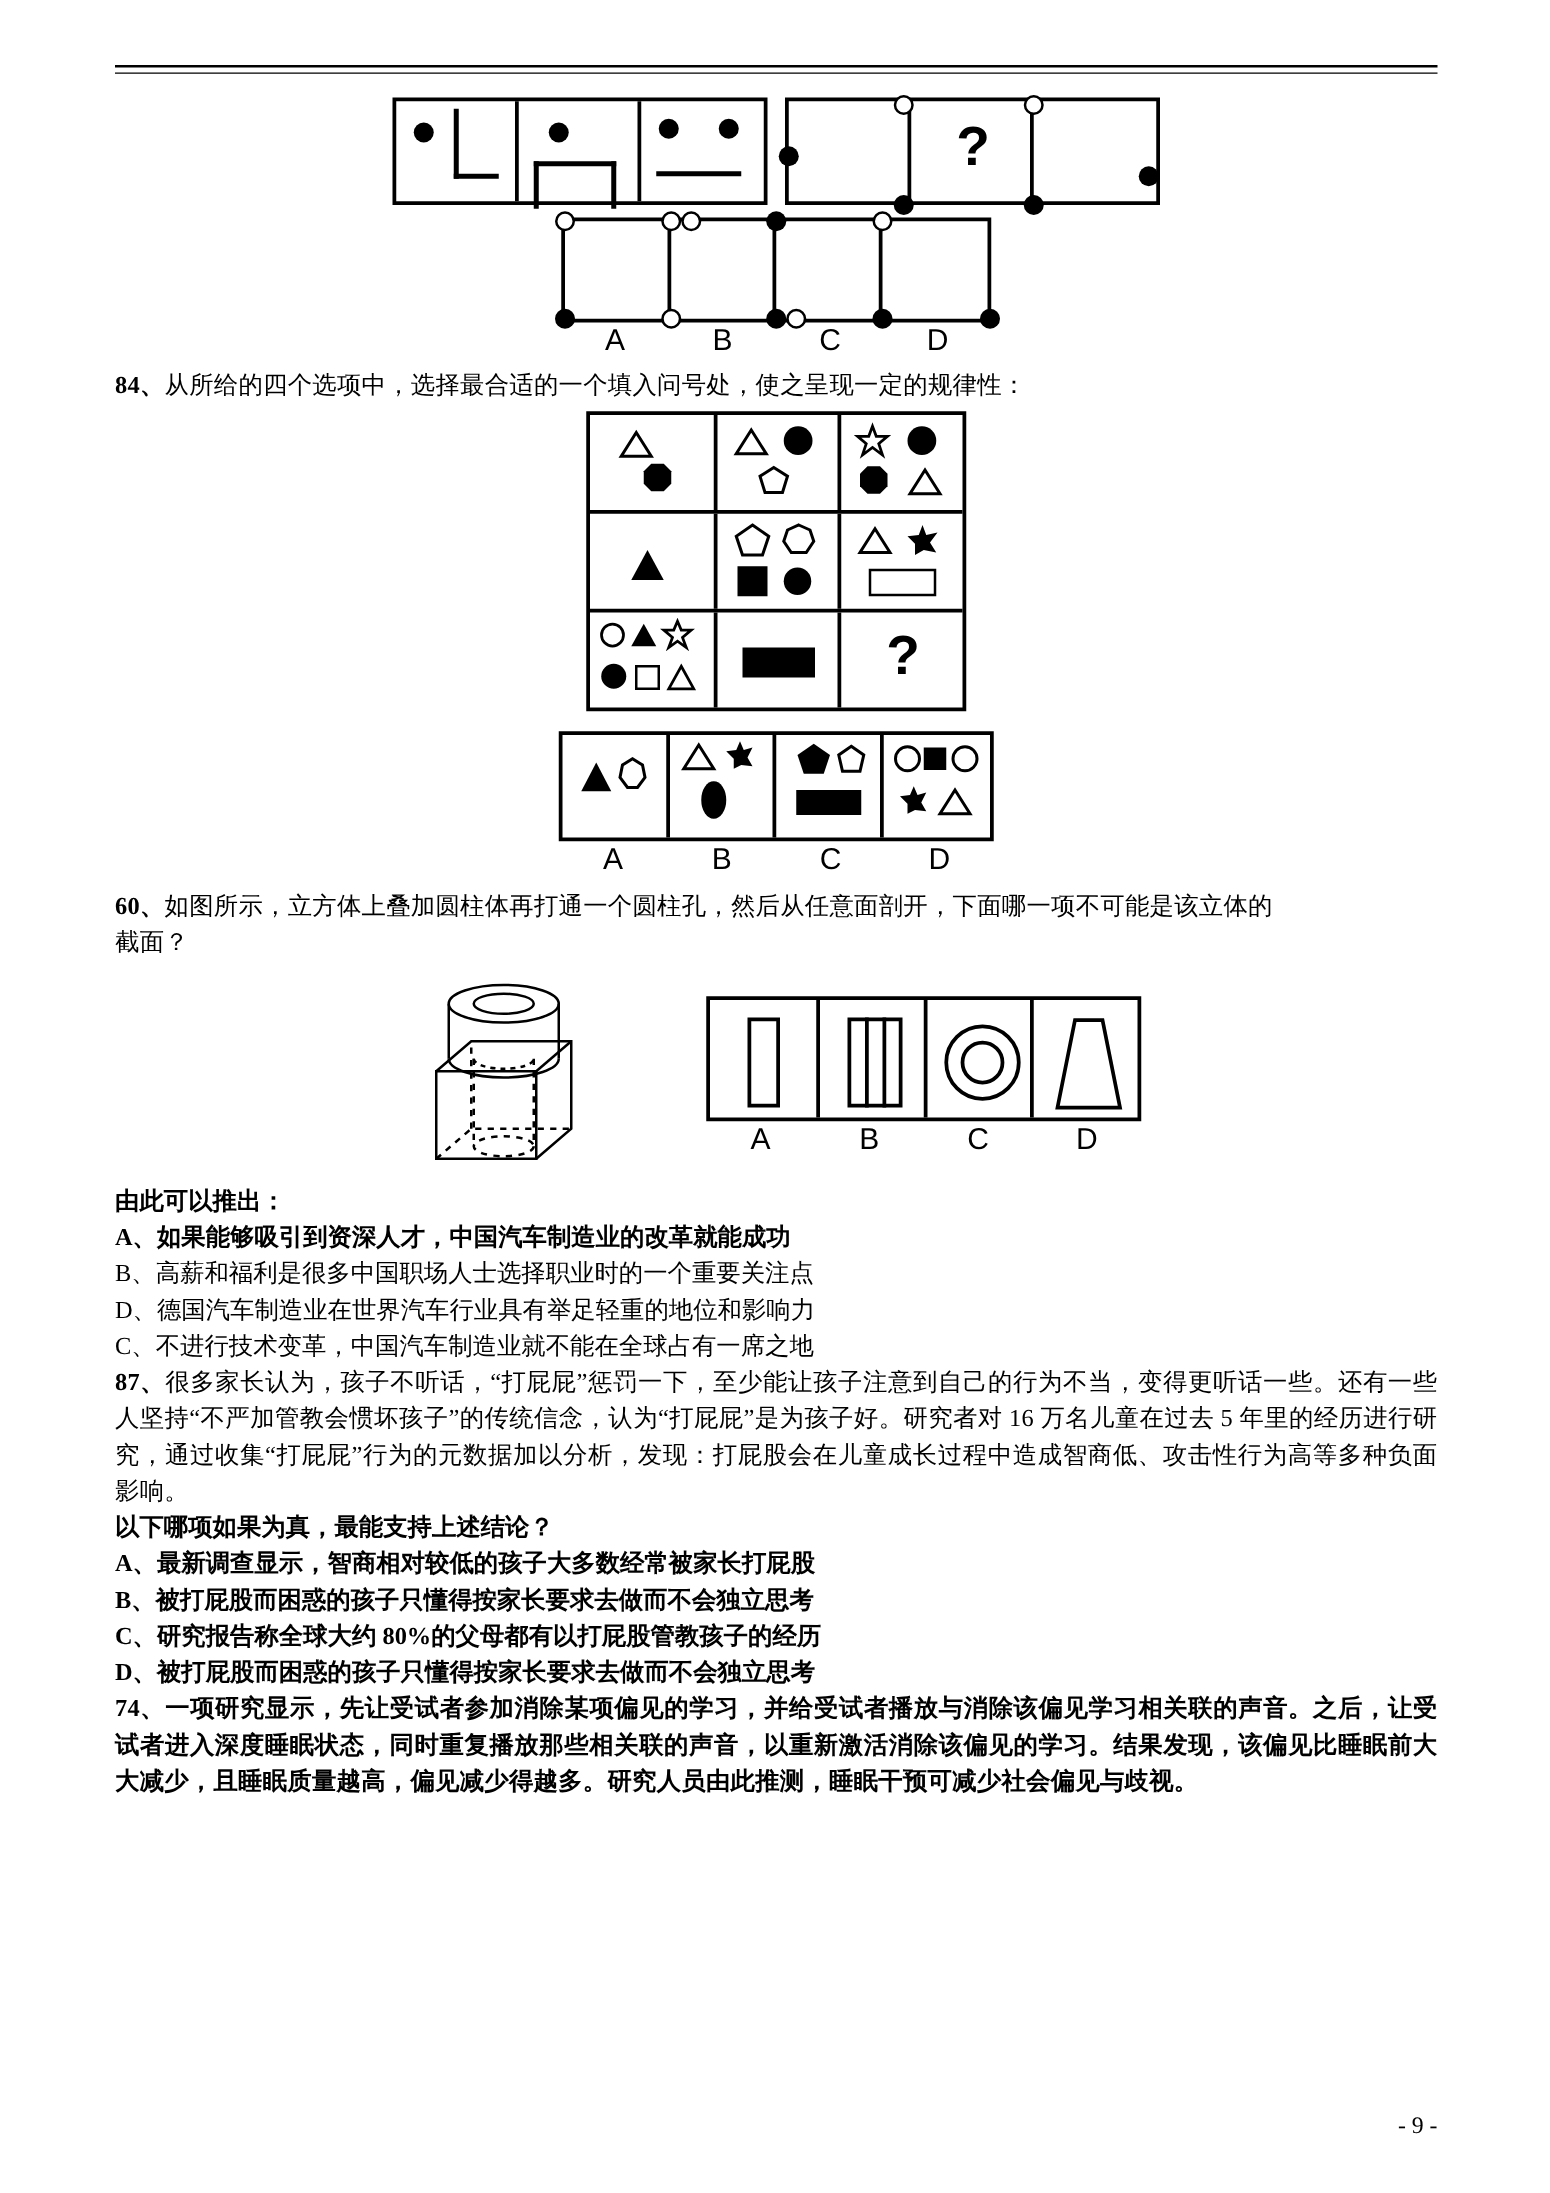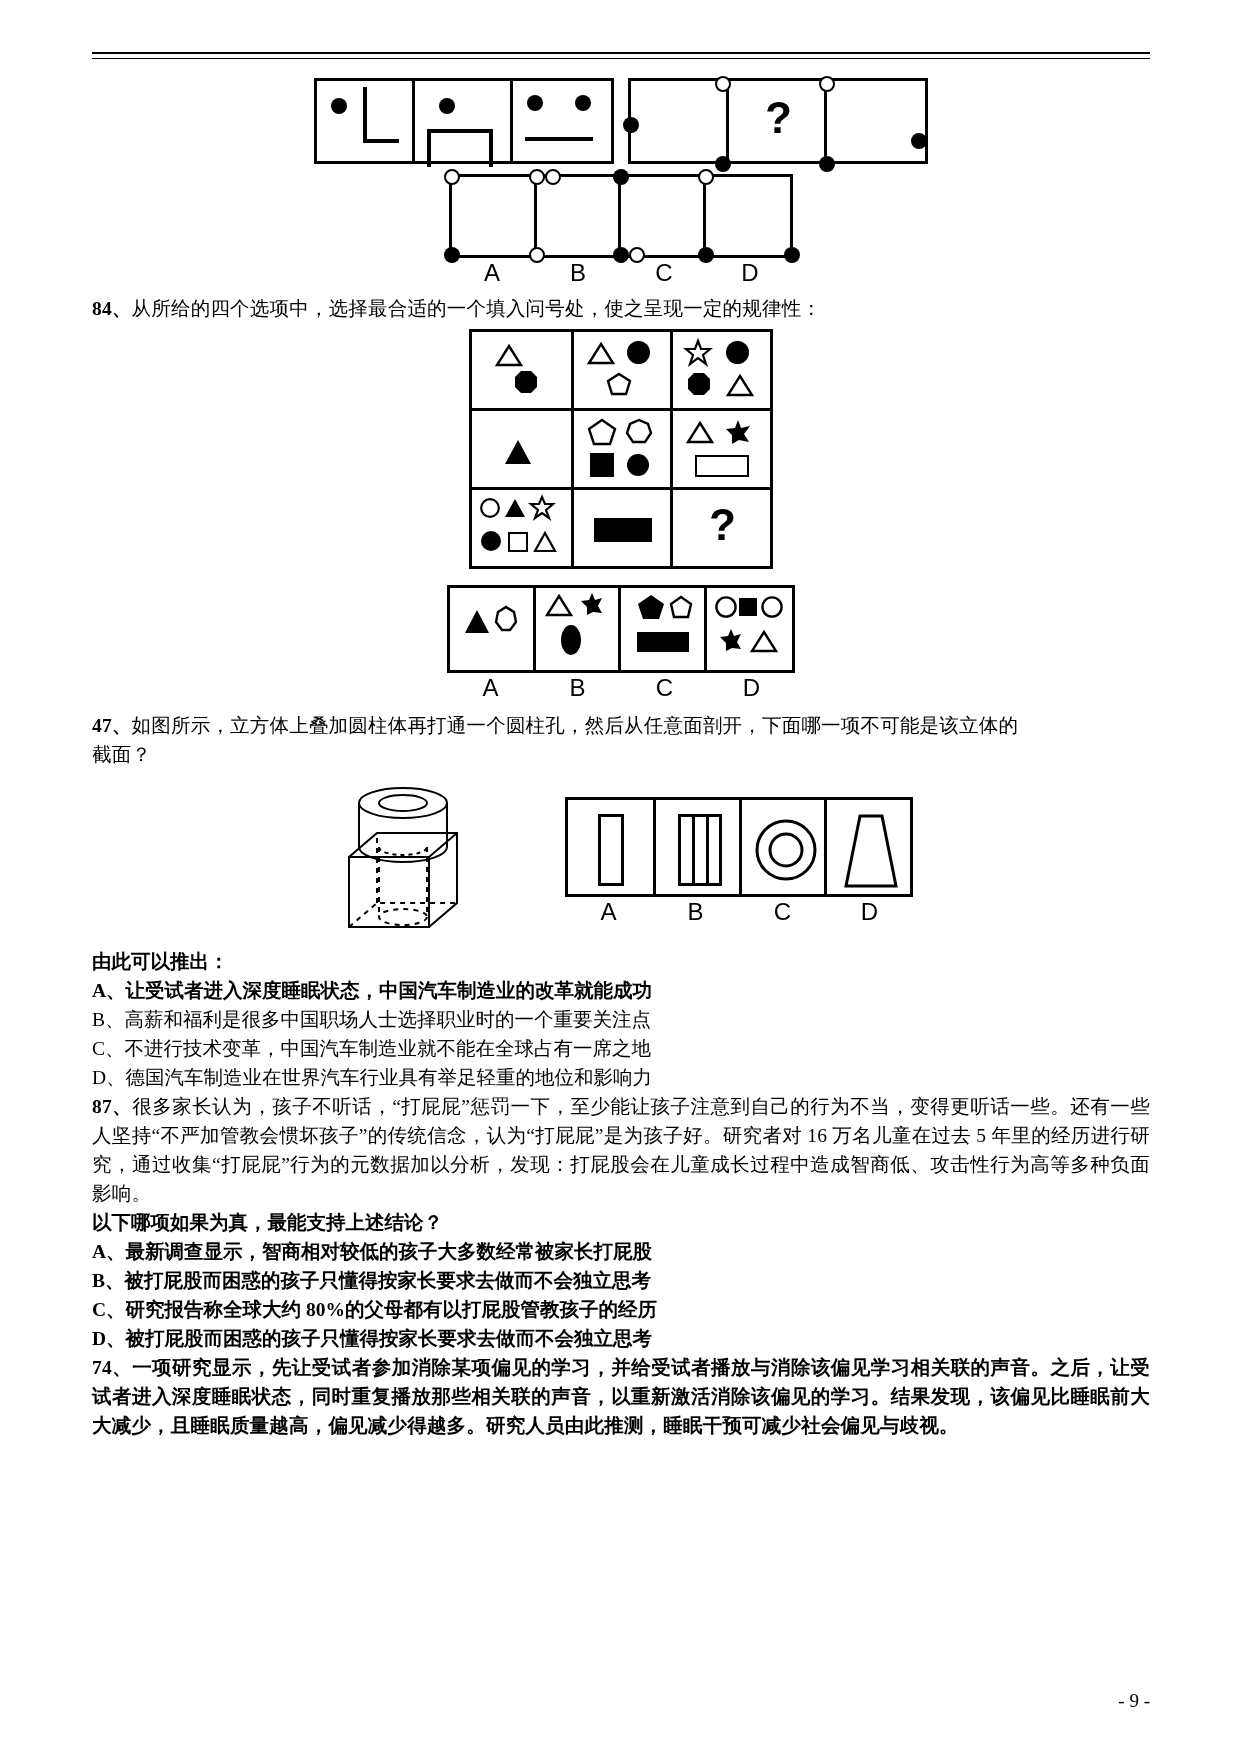--- a/index.html
+++ b/index.html
@@ -316,21 +316,21 @@
     <div class="center">
       <div class="labels" style="width:348px;">
         <span style="width:87px;">A</span>
         <span style="width:87px;">B</span>
         <span style="width:87px;">C</span>
         <span style="width:87px;">D</span>
       </div>
     </div>
 
     <p class="qline" style="margin-top:8px;">
-      <span class="qnum">47、</span><span>如图所示，立方体上叠加圆柱体再打通一个圆柱孔，然后从任意面剖开，下面哪一项不可能是该立体的</span>
+      <span class="qnum">60、</span><span>如图所示，立方体上叠加圆柱体再打通一个圆柱孔，然后从任意面剖开，下面哪一项不可能是该立体的</span>
     </p>
     <p class="qline">截面？</p>
 
     <div style="display:flex;align-items:center;justify-content:center;gap:36px;margin-top:8px;">
 
       <svg width="200" height="170" viewBox="0 0 200 170">
 
         <g fill="none" stroke="#000" stroke-width="2">
           <polygon points="20,80 100,80 100,150 20,150"></polygon>
           <polyline points="20,80 48,56 128,56 128,126 100,150"></polyline>
@@ -380,24 +380,24 @@
         <div class="labels" style="width:348px;">
           <span style="width:87px;">A</span>
           <span style="width:87px;">B</span>
           <span style="width:87px;">C</span>
           <span style="width:87px;">D</span>
         </div>
       </div>
     </div>
 
     <p class="stem-bold">由此可以推出：</p>
-    <p class="opt b">A、让受试者进入深度睡眠状态，中国汽车制造业的改革就能成功</p>
+    <p class="opt b">A、如果能够吸引到资深人才，中国汽车制造业的改革就能成功</p>
     <p class="opt">B、高薪和福利是很多中国职场人士选择职业时的一个重要关注点</p>
+    <p class="opt">D、德国汽车制造业在世界汽车行业具有举足轻重的地位和影响力</p>
     <p class="opt">C、不进行技术变革，中国汽车制造业就不能在全球占有一席之地</p>
-    <p class="opt">D、德国汽车制造业在世界汽车行业具有举足轻重的地位和影响力</p>
 
     <p class="qline">
       <span class="qnum">87、</span><span>很多家长认为，孩子不听话，“打屁屁”惩罚一下，至少能让孩子注意到自己的行为不当，变得更听话一些。还有一些人坚持“不严加管教会惯坏孩子”的传统信念，认为“打屁屁”是为孩子好。研究者对 16 万名儿童在过去 5 年里的经历进行研究，通过收集“打屁屁”行为的元数据加以分析，发现：打屁股会在儿童成长过程中造成智商低、攻击性行为高等多种负面影响。</span>
     </p>
     <p class="stem-bold">以下哪项如果为真，最能支持上述结论？</p>
     <p class="opt b">A、最新调查显示，智商相对较低的孩子大多数经常被家长打屁股</p>
     <p class="opt b">B、被打屁股而困惑的孩子只懂得按家长要求去做而不会独立思考</p>
     <p class="opt b">C、研究报告称全球大约 80%的父母都有以打屁股管教孩子的经历</p>
     <p class="opt b">D、被打屁股而困惑的孩子只懂得按家长要求去做而不会独立思考</p>
 

